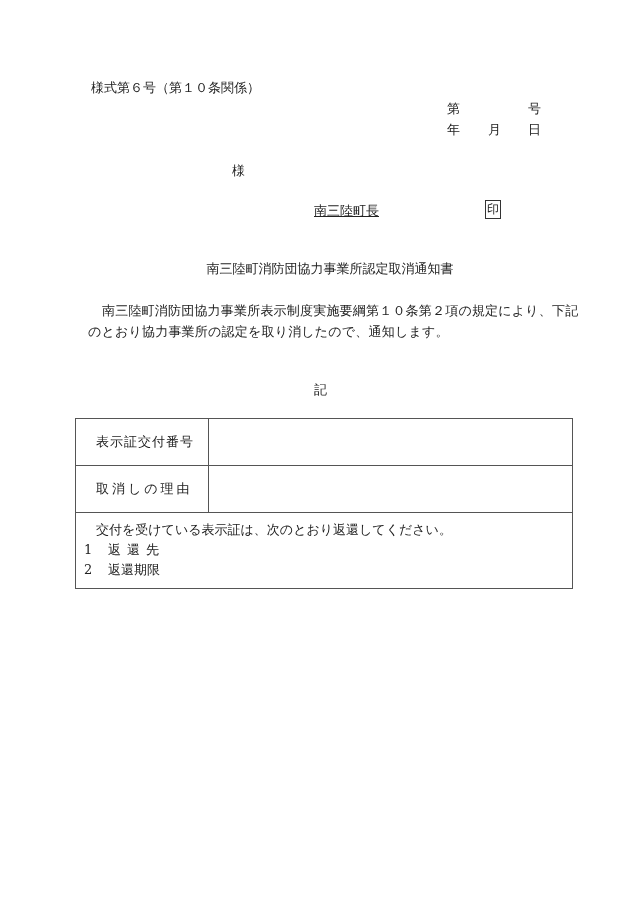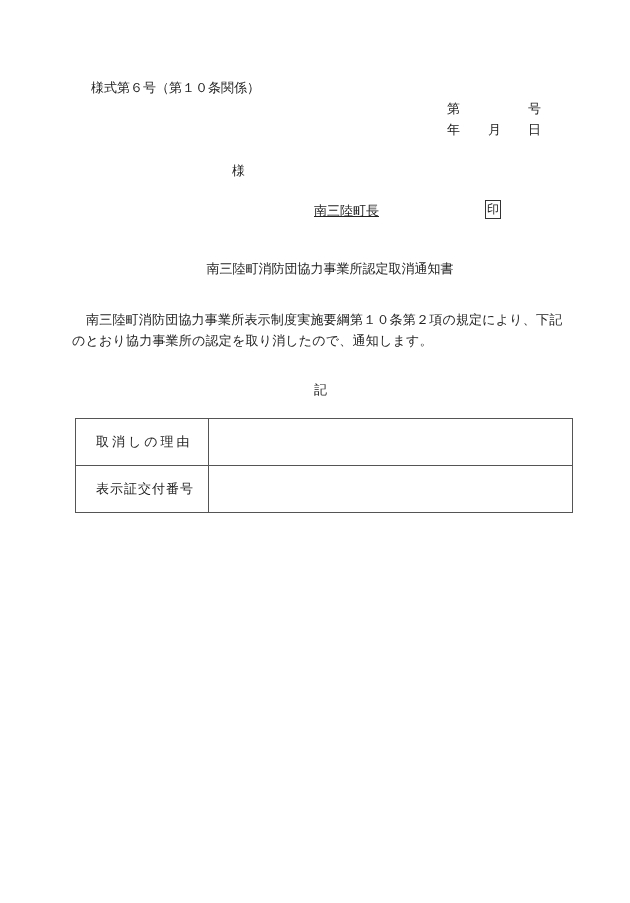--- a/index.html
+++ b/index.html
@@ -27,26 +27,25 @@
     .sender { left: 314px; top: 202px; text-decoration: underline; }
     .seal {
       left: 485px; top: 200px;
       border: 1px solid #333;
       padding: 0 1px;
       line-height: 17px;
       font-size: 12px;
     }
     .title { left: 15px; width: 630px; text-align: center; top: 260px; }
     .body-text {
-      left: 72px; top: 300px; width: 500px;
+      left: 88px; top: 300px; width: 500px;
       white-space: normal;
       line-height: 21px;
       text-indent: 14px;
       letter-spacing: 0.2px;
-      margin-top: 9px;
     }
     .ki { left: 314px; top: 381px; }
 
     table.info {
       position: absolute;
       left: 75px; top: 418px;
       width: 498px;
       border-collapse: collapse;
       font-size: 13px;
     }
@@ -93,21 +92,34 @@
 
 <div class="abs title">南三陸町消防団協力事業所認定取消通知書</div>
 
 <div class="abs body-text">南三陸町消防団協力事業所表示制度実施要綱第１０条第２項の規定により、下記のとおり協力事業所の認定を取り消したので、通知します。</div>
 
 <div class="abs ki">記</div>
 
 <table class="info">
   <tbody>
       <tr>
+    <td class="label spaced1">表示証交付番号</td>
+    <td></td>
+  </tr>
+  <tr>
     <td class="label" style="letter-spacing:3px;">取消しの理由</td>
     <td></td>
   </tr>
   <tr>
-    <td class="label spaced1">表示証交付番号</td>
-    <td></td>
+    <td class="notes" colspan="2">
+      <div class="notes-intro">交付を受けている表示証は、次のとおり返還してください。</div>
+      <div class="notes-item">
+        <span class="n">1</span>
+        <span class="spaced-item">返還先</span>
+      </div>
+      <div class="notes-item">
+        <span class="n">2</span>
+        <span>返還期限</span>
+      </div>
+    </td>
   </tr>
 </tbody>
   </table>
 
 </body></html>

